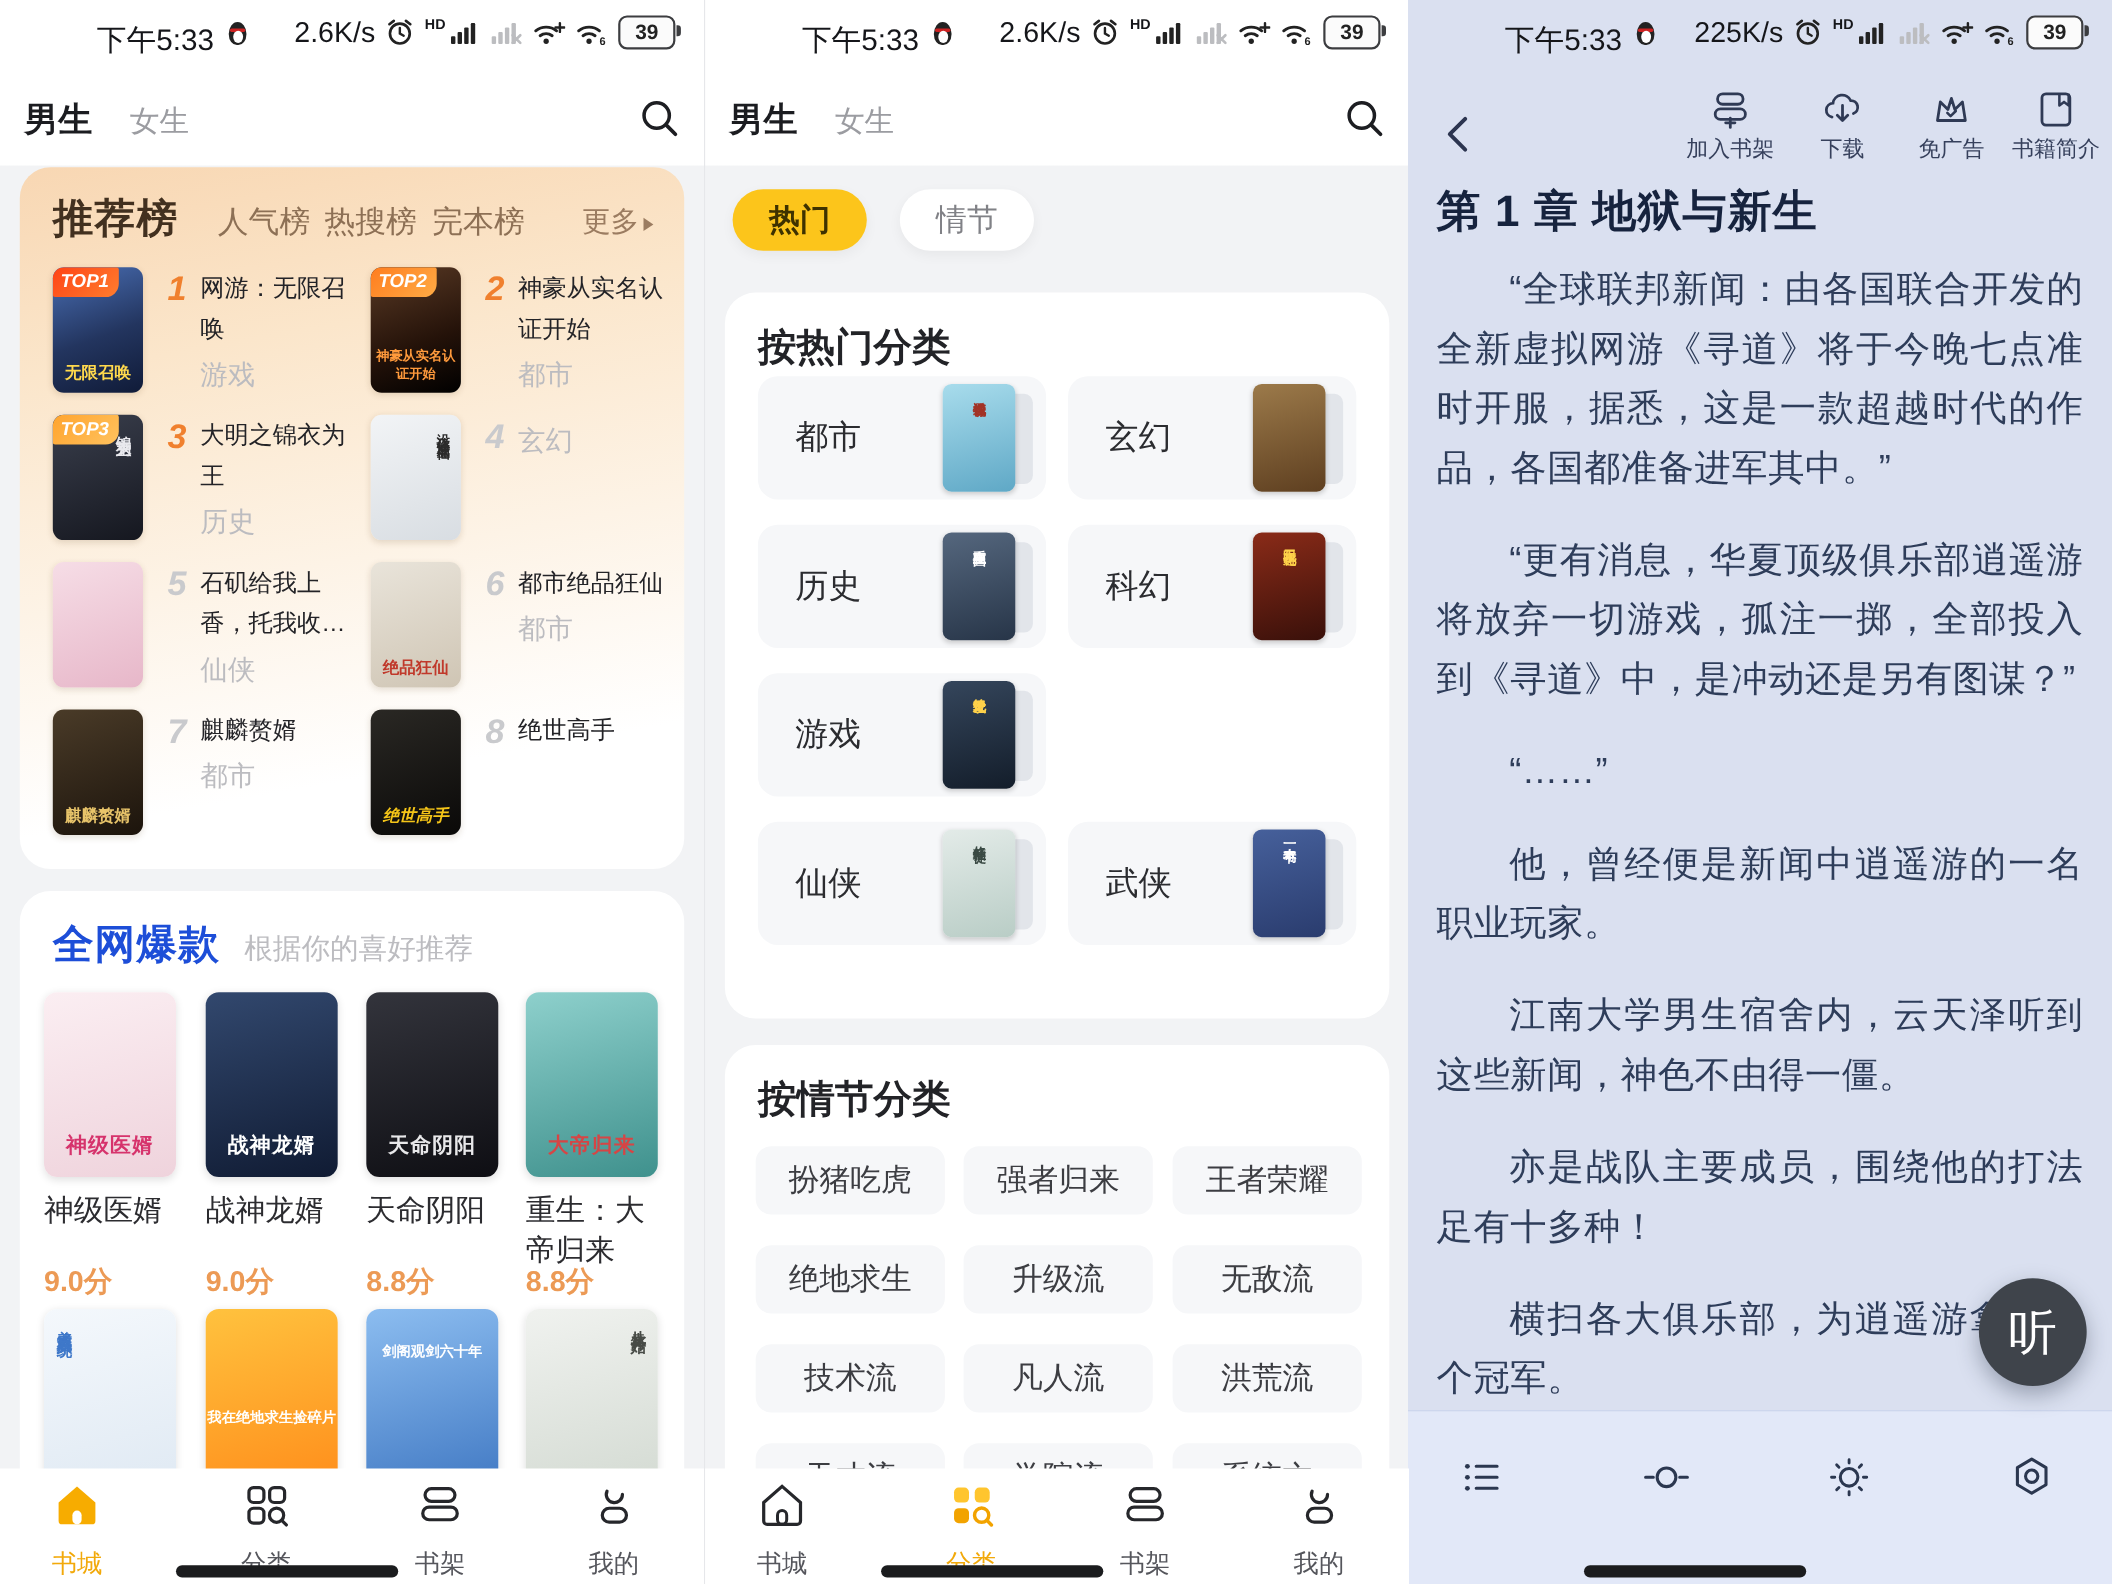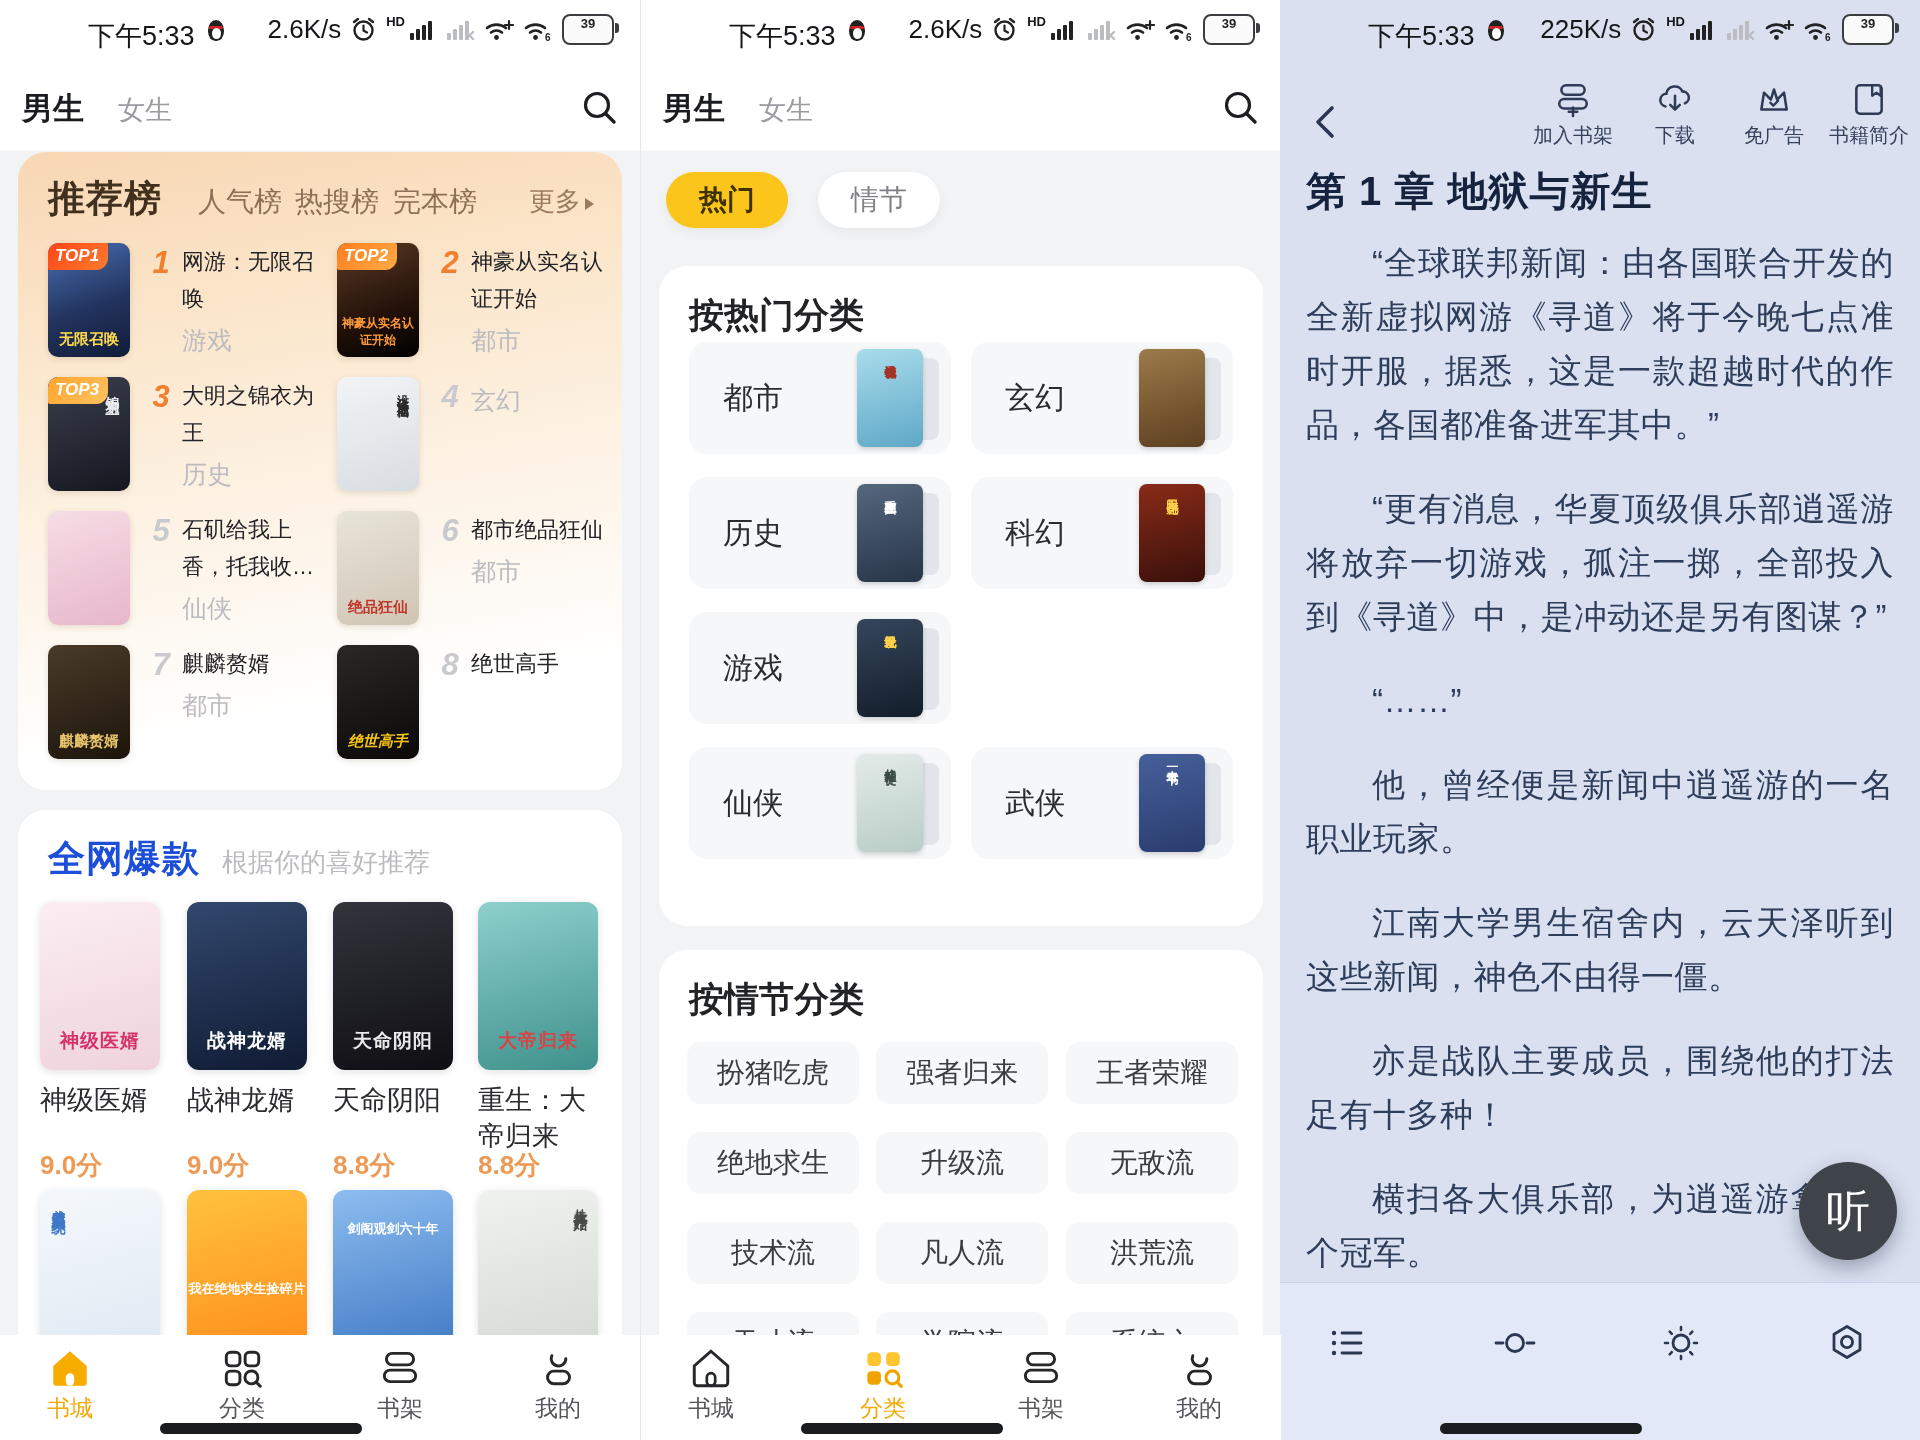--- a/index.html
+++ b/index.html
@@ -16,21 +16,21 @@
   
   .status{position:absolute;top:14px;left:0;right:0;height:40px;color:#15161a}
   .st-time{position:absolute;left:88px;top:4px;font-size:27px;font-weight:500}
   .qq{position:absolute;left:208px;top:6px;width:16px;height:21px;background:#222;border-radius:50% 50% 46% 46%}
   .qq::after{content:"";position:absolute;left:3.5px;top:8px;width:9px;height:11px;background:#fff;border-radius:50%}
   .qq::before{content:"";position:absolute;left:1px;top:6px;width:14px;height:3px;background:#c22;border-radius:2px}
   .st-right{position:absolute;right:26px;top:0;display:flex;align-items:center;gap:9px}
   .st-speed{font-size:26px;font-weight:500}
   .st-hd{font-size:13px;font-weight:700;position:relative;top:-8px;margin-right:-6px}
   .batt{position:relative;width:48px;height:27px;border:2.5px solid #3c3d40;border-radius:8px;
-        display:flex;align-items:flex-start;justify-content:center;font-size:13px;font-weight:600;color:#222;background:#fbfbfb}
+        display:flex;align-items:center;justify-content:center;font-size:19px;font-weight:600;color:#222;background:#fbfbfb}
   .batt::after{content:"";position:absolute;right:-7px;top:7px;width:4px;height:10px;background:#3c3d40;border-radius:0 3px 3px 0}
   
   .gender{position:absolute;top:88px;left:22px;display:flex;gap:34px;align-items:baseline}
   .g-male{font-size:31px;font-weight:700;color:#1b1c20}
   .g-female{font-size:27px;color:#9b9ca1}
   .searchbtn{position:absolute;top:86px;left:578px;width:44px;height:44px}
   
   .rank-card{position:absolute;left:18px;top:152px;width:604px;height:638px;border-radius:28px;
      background:linear-gradient(170deg,#f8d7b3 0%,#fbe6cb 26%,#fdf3e6 55%,#ffffff 82%)}
   .rank-head{position:absolute;left:30px;top:22px;right:28px;height:44px}
@@ -56,21 +56,21 @@
   .hc-title{font-size:37px;font-weight:700;color:#1d4ed8;letter-spacing:1px}
   .hc-sub{font-size:26px;color:#bcbcc0;margin-left:22px}
   .hcov{position:absolute;width:120px;height:168px;border-radius:12px;overflow:hidden;box-shadow:0 2px 8px rgba(0,0,0,.12)}
   .hname{position:absolute;width:132px;font-size:27px;line-height:36px;color:#2c2c30}
   .hscore{position:absolute;font-size:26px;font-weight:600;color:#ec9a55}
   .hx1{left:22px}.hx2{left:169px}.hx3{left:315px}.hx4{left:460px}
   
   .navbar{position:absolute;left:0;bottom:0;width:640px;height:105px;background:#fff;z-index:8}
   .nav-item{position:absolute;top:10px;width:116px;text-align:center}
   .nav-item svg{display:block;margin:0 auto}
-  .nav-lab{font-size:23px;color:#55565c;margin-top:2px}
+  .nav-lab{font-size:23px;color:#55565c;margin-top:15px}
   .nav-on .nav-lab{color:#f2a90a}
   .hind{position:absolute;left:160px;bottom:6px;width:202px;height:11px;border-radius:6px;background:#1b1c1e;z-index:9}
   
   .pills{position:absolute;top:172px;left:25px;display:flex;gap:30px}
   .pill{height:56px;border-radius:28px;padding:0 33px;display:flex;align-items:center;font-size:28px;box-shadow:0 4px 12px rgba(0,0,0,.05)}
   .pill-on{background:#fcc51b;color:#3e3200;font-weight:600}
   .pill-off{background:#fff;color:#808186}
   .cat-card{position:absolute;left:18px;top:266px;width:604px;height:660px;border-radius:28px;background:#fff}
   .cc-title{position:absolute;left:30px;top:26px;font-size:35px;font-weight:800;color:#222327}
   .cat-cell{position:absolute;width:262px;height:112px;background:#f6f7f9;border-radius:18px}

